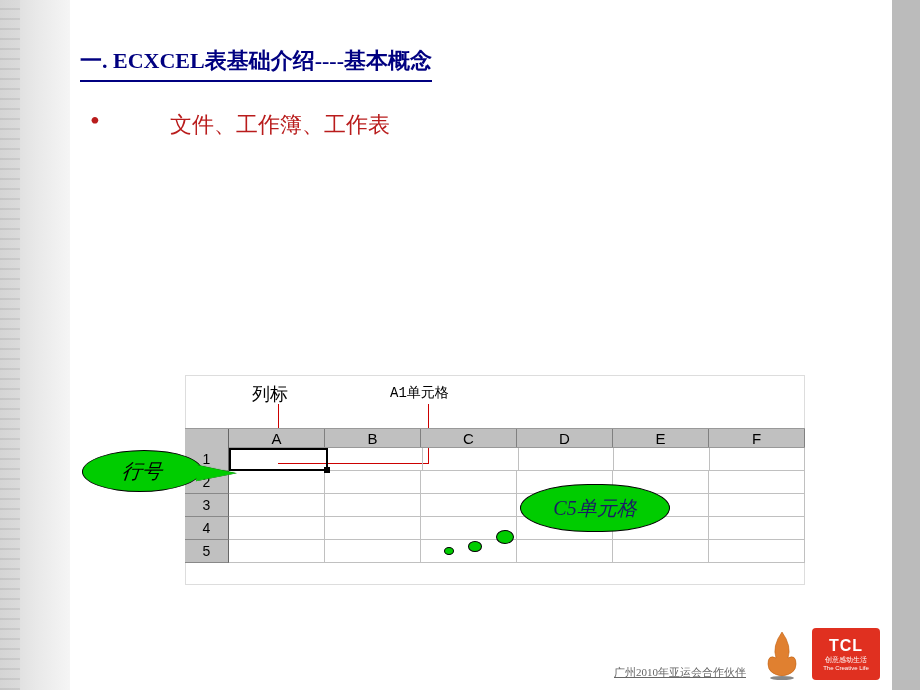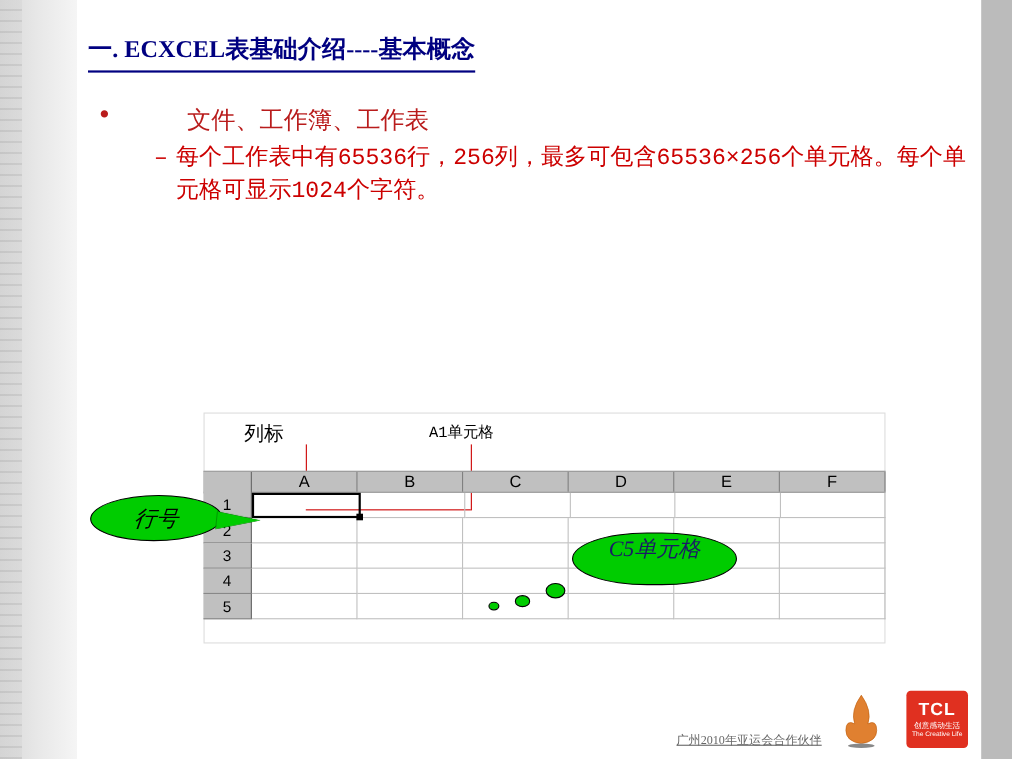--- a/index.html
+++ b/index.html
@@ -36,20 +36,21 @@
       left: 80px; top: 30px; right: 40px; bottom: 90px;
     }
     .title {
       font-size: 22px;
       font-weight: bold;
       color: #000080;
       border-bottom: 2.5px solid #000080;
       display: inline-block;
       padding-bottom: 4px;
       margin-bottom: 28px;
+      margin-top: 16px;
     }
     .bullet-block { margin-bottom: 6px; }
     .bullet-l1 {
       font-size: 22px;
       color: #b91c1c;
       position: relative;
       padding-left: 90px;
       margin-bottom: 4px;
     }
     .bullet-l1::before {
@@ -91,21 +92,21 @@
       position: absolute;
       left: 185px;
       top: 375px;
       width: 620px;
       height: 210px;
       background: #fff;
       border: 1px solid #ddd;
     }
     .col-label-box {
       position: absolute;
-      left: 222px; top: 382px;
+      left: 252px; top: 382px;
       font-size: 18px;
       color: #000;
     }
     .a1-label {
       position: absolute;
       left: 390px; top: 384px;
       font-size: 14px;
       font-family: "Courier New", monospace;
       color: #000;
     }
@@ -191,20 +192,21 @@
       filter: drop-shadow(0 0 0 #000);
     }
     .c5-callout {
       position: absolute;
       left: 520px; top: 484px;
       width: 150px; height: 48px;
       background: #00cc00;
       border: 1.5px solid #000;
       border-radius: 50% / 55%;
       display: flex;
+      align-items: center;
       justify-content: center;
       font-size: 20px;
       font-style: italic;
       color: #1a1a66;
     }
     .cloud-bubble {
       position: absolute;
       background: #00cc00;
       border: 1.5px solid #000;
       border-radius: 50%;
@@ -236,51 +238,49 @@
       display: flex;
       align-items: flex-end;
       gap: 10px;
     }
     .logo-flame {
       width: 40px; height: 52px;
       position: relative;
     }
     .logo-flame svg { width: 100%; height: 100%; }
     .logo-tcl {
-      width: 56px; height: 52px;
+      width: 68px; height: 52px;
       background: #e03020;
       border-radius: 4px;
       display: flex;
       flex-direction: column;
       align-items: center;
       justify-content: center;
       color: #fff;
       font-family: Arial;
-      margin-left: 11px;
     }
     .logo-tcl .big { font-size: 16px; font-weight: bold; letter-spacing: 1px; }
     .logo-tcl .sm1 { font-size: 7px; }
     .logo-tcl .sm2 { font-size: 6px; }
     .ft-text { font-size: 11px; color: #666; margin-right: 6px; text-decoration: underline; }
   </style>
 </head>
 <body>
 
 <div class="left-decor"></div>
 <div class="right-decor"></div>
 
 <div class="content">
   <div class="title">一. ECXCEL表基础介绍----基本概念</div>
 
   <div class="bullet-block">
     <div class="bullet-l1">文件、工作簿、工作表</div>
   </div>
 
   <div class="bullet-block">
-    <div class="sub-red">每个工作表中有65536行，256列，最多可包含65536×256个单元格。每个单元格可显示1024个字符。</div>
   </div>
 </div>
 
 <div class="diagram"></div>
 
 <div class="col-label-box">列标</div>
 <div class="a1-label">A1单元格</div>
 
 <div class="leader-col"></div>
 <div class="leader-a1-v"></div>

